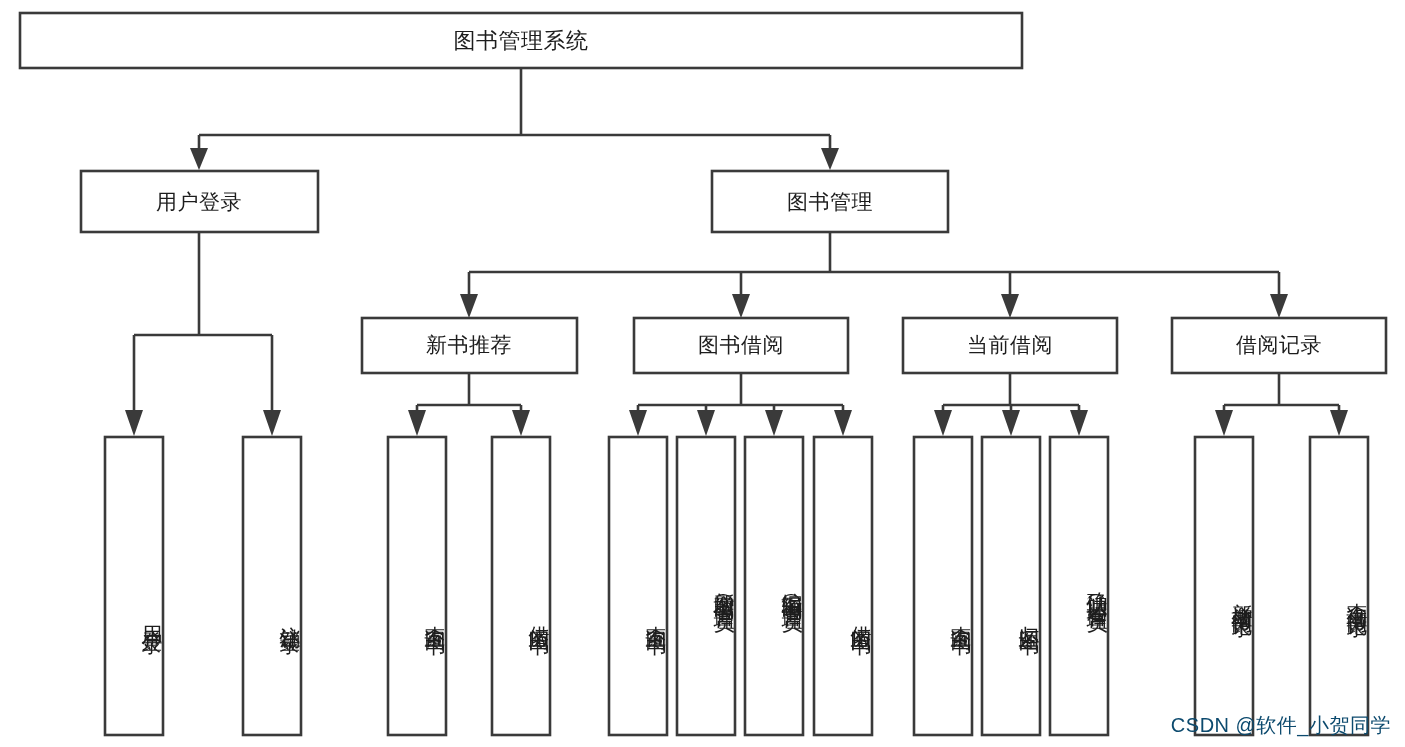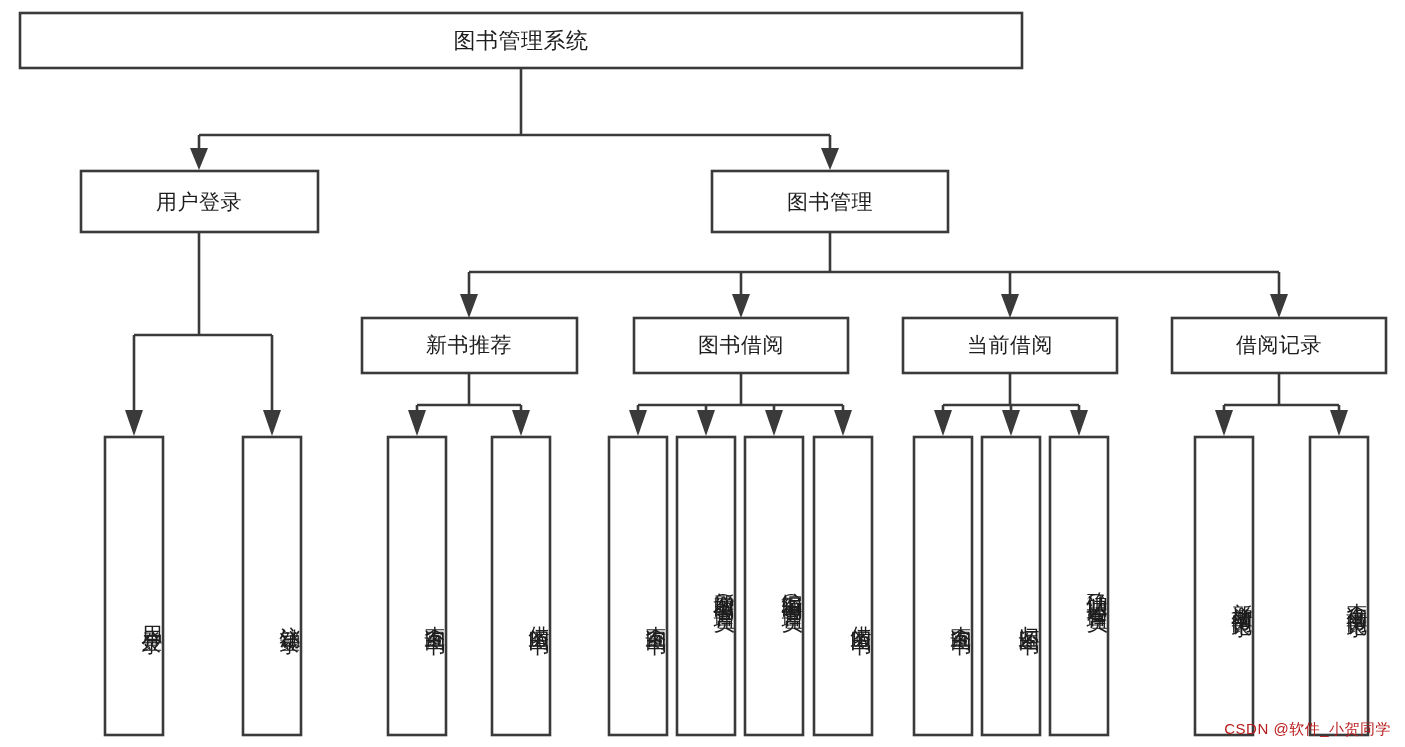--- a/index.html
+++ b/index.html
@@ -68,22 +68,22 @@
     color: #1d1d1d;
     white-space: nowrap;
     letter-spacing: 3px;
     pointer-events: none;
   }
   .watermark {
     position: absolute;
     right: 14px;
     bottom: 8px;
     font-family: "Liberation Sans", "DejaVu Sans", sans-serif;
-    font-size: 15px;
-    color: #b91c1c;
+    font-size: 20px;
+    color: #0c4a6e;
     letter-spacing: 0.5px;
     user-select: none;
   }
 </style>
 </head>
 <body>
 
 <div id="diagram-root">
 
   <svg class="canvas" viewBox="0 0 1405 747" xmlns="http://www.w3.org/2000/svg">

